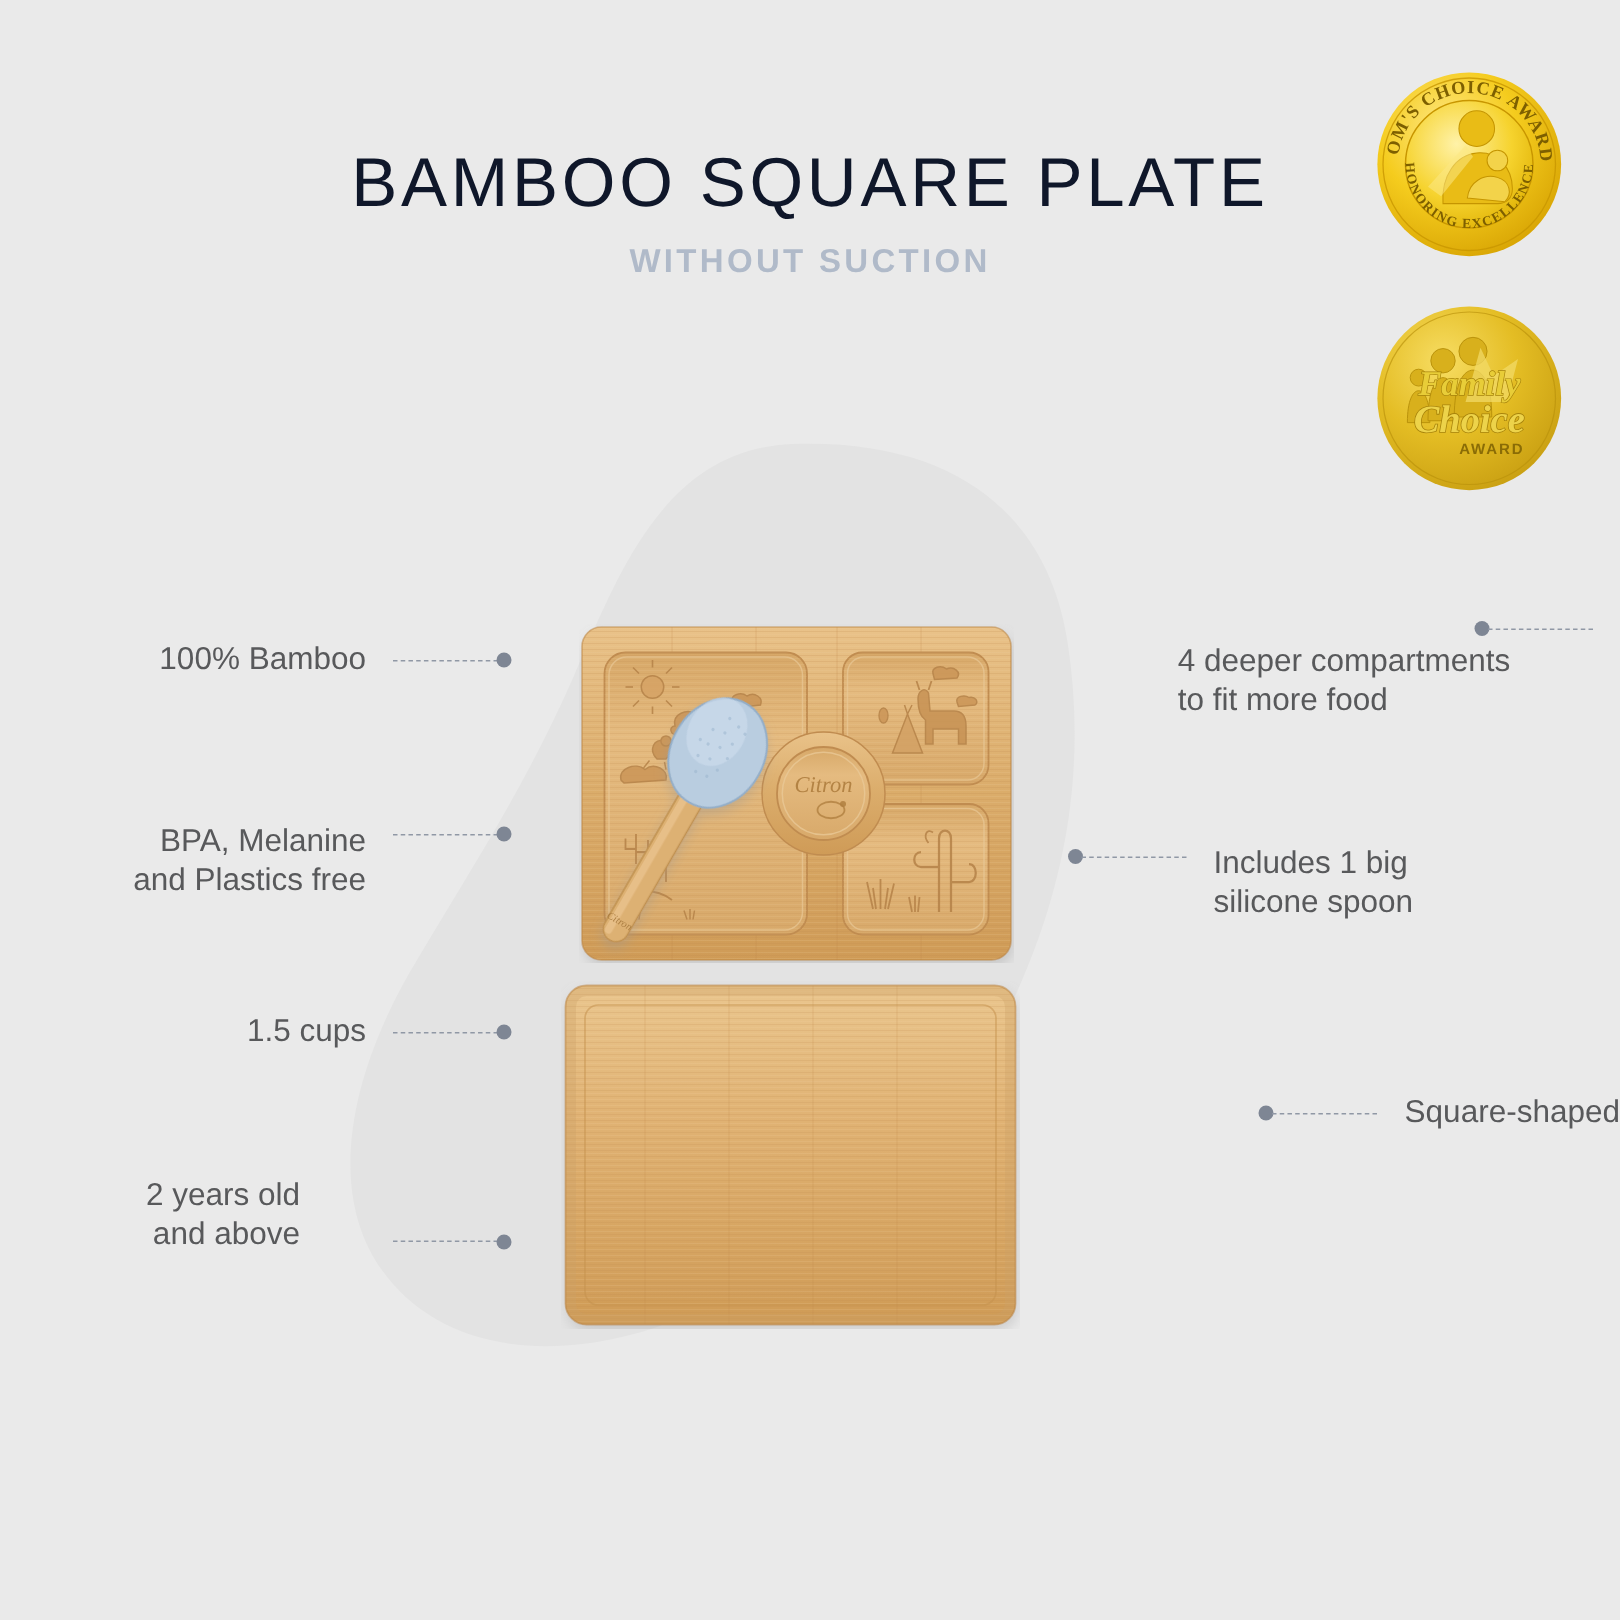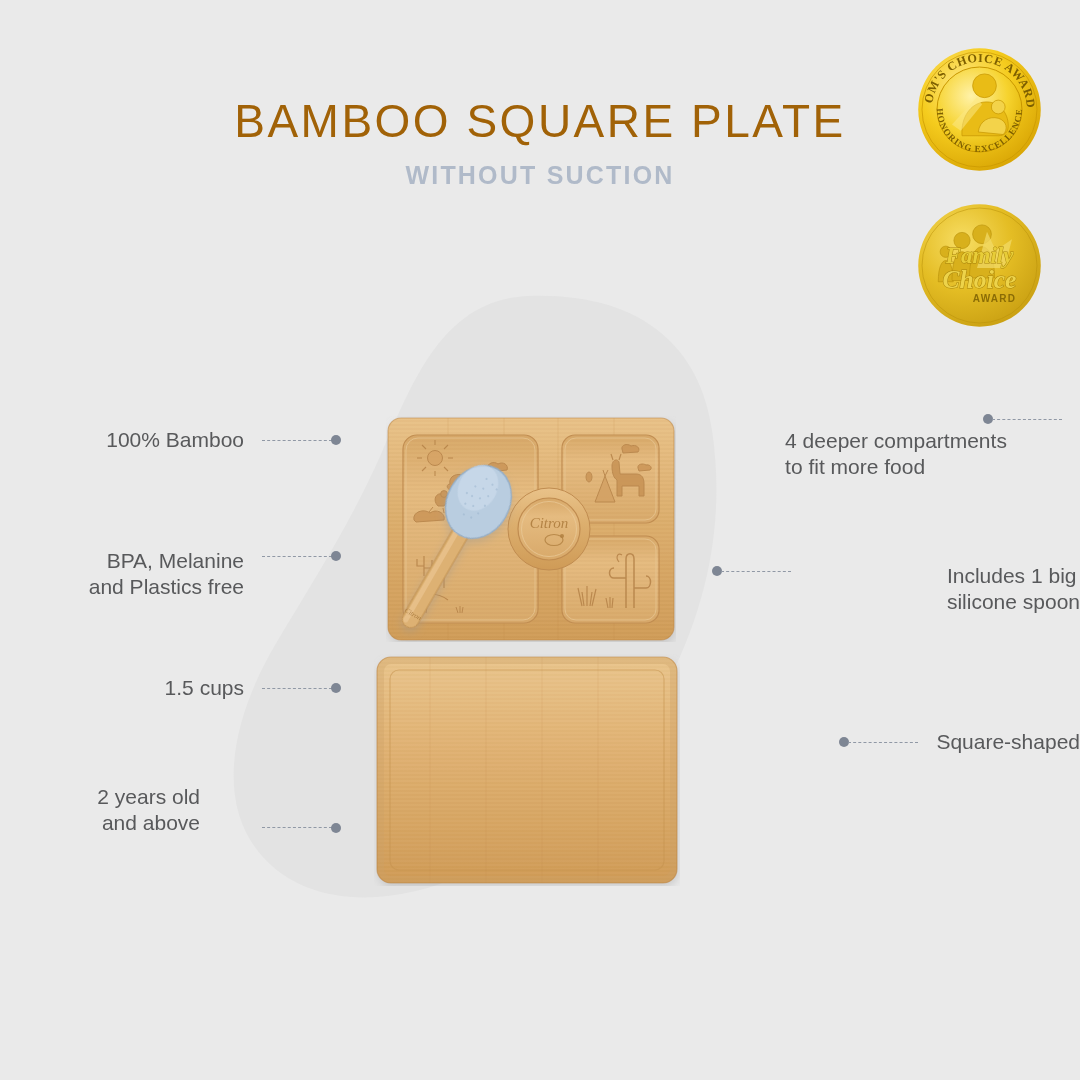--- a/index.html
+++ b/index.html
@@ -11,25 +11,25 @@
     overflow:hidden;
   }
   #stage { position:absolute; inset:0; width:1080px; height:1080px; }
 
   
   .blob { position:absolute; left:0; top:0; width:1080px; height:1080px; pointer-events:none; }
 
   
   .header { position:absolute; left:0; top:96px; width:1080px; text-align:center; }
   .title {
-    font-size:46px; letter-spacing:2.5px; color:#a16207; font-weight:400;
+    font-size:46px; letter-spacing:2.5px; color:#0f172a; font-weight:400;
     line-height:1.1;
   }
   .subtitle {
-    margin-top:14px; font-size:25px; font-weight:bold; letter-spacing:2.2px;
+    margin-top:14px; font-size:22px; font-weight:bold; letter-spacing:2.2px;
     color:#b0bac9;
   }
 
   
   .badge { position:absolute; }
   #badge-mca { left:917px; top:47px; width:125px; height:125px; }
   #badge-fca { left:917px; top:203px; width:125px; height:125px; }
 
   
   .feature { position:absolute; display:flex; align-items:center; }
@@ -56,21 +56,21 @@
   #f-bpa      { left:0px;   top:548px; width:341px; justify-content:flex-end; }
   #f-cups     { left:0px;   top:675px; width:341px; justify-content:flex-end;padding-left:44px; }
   #f-age      { left:0px;   top:784px; width:341px; justify-content:flex-end;gap:44px; }
   
   #f-bpa  .leader { align-self:flex-start; margin-top:3px; }
   #f-age  .leader { align-self:flex-end;   margin-bottom:4px; }
   #f-bamboo .leader, #f-cups .leader { align-self:center; }
 
   
   #f-compart  { left:712px; top:414px; width:368px; justify-content:flex-start;flex-direction:column; }
-  #f-spoon    { left:712px; top:563px; width:368px; justify-content:space-between;gap:21px; }
+  #f-spoon    { left:712px; top:563px; width:368px; justify-content:flex-start; }
   #f-square   { left:712px; top:729px; width:368px; justify-content:flex-end; }
   #f-compart .leader { align-self:flex-end; margin-bottom:4px; }
   #f-spoon   .leader { align-self:flex-start; margin-top:3px; }
   #f-square  .leader { align-self:center; }
 
   
   #plate-top    { position:absolute; left:386px; top:416px; width:290px; height:226px; }
   #plate-bottom { position:absolute; left:374px; top:654px; width:306px; height:232px; }
 </style>
 </head>

